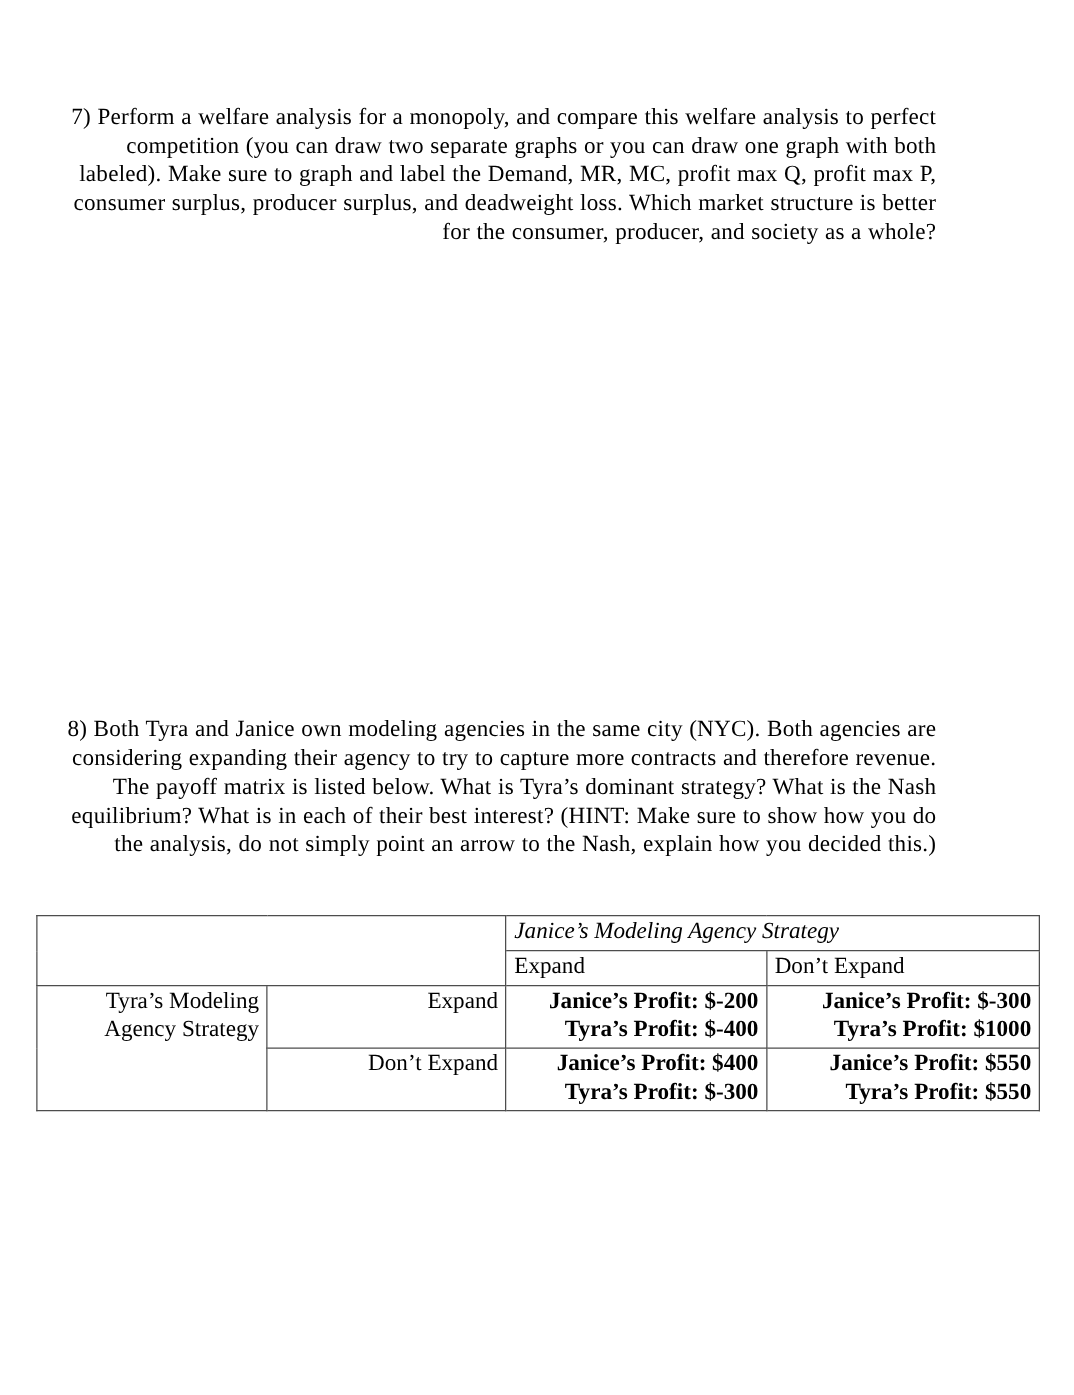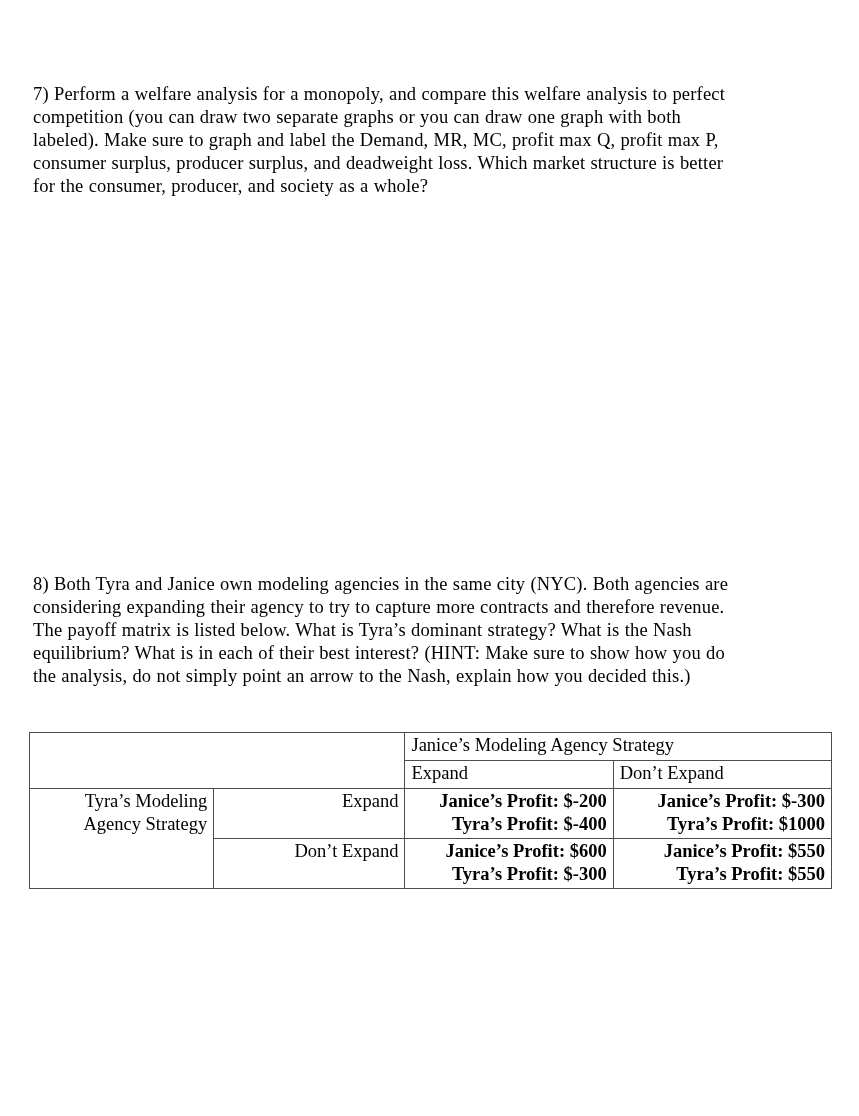--- a/index.html
+++ b/index.html
@@ -24,21 +24,21 @@
     box-sizing: border-box;
   }
 
   
   .question {
     position: absolute;
     left: 33px;
     width: 716px;
     font-size: 18.5px;
     line-height: 23px;
-    text-align: left;
+    text-align: right;
     letter-spacing: 0.01em;
     word-spacing: 0.02em;
   }
   #question-7 { top: 64px; }
   #question-8 { top: 554px; }
 
   
   .answer-space {
     position: absolute;
     left: 33px;
@@ -72,21 +72,21 @@
   .col-a { width: 184px; }
   .col-b { width: 191px; }
   .col-c { width: 208px; }
   .col-d { width: 218px; }
 
   td.blank-corner { }
   td.group-header { }
   td.row-stub { }
   td.payoff-cell { white-space: nowrap; font-weight: bold; }
 
-  .r-head-1 td { height: 24px; }
+  .r-head-1 td { height: 24px; font-style: italic; }
   .r-head-2 td { height: 24px; }
   .r-body td { height: 45px; text-align: right; }
 
   .cell-line { display: block; white-space: nowrap; }
 </style>
 </head>
 <body>
 
 <div class="page">
 
@@ -121,21 +121,21 @@
             <span class="cell-line">Tyra’s Profit:  $-400</span>
           </td>
           <td class="payoff-cell">
             <span class="cell-line">Janice’s Profit:  $-300</span>
             <span class="cell-line">Tyra’s Profit:  $1000</span>
           </td>
         </tr>
         <tr class="r-body">
           <td class="row-stub">Don’t Expand</td>
           <td class="payoff-cell">
-            <span class="cell-line">Janice’s Profit:  $600</span>
+            <span class="cell-line">Janice’s Profit:  $400</span>
             <span class="cell-line">Tyra’s Profit:  $-300</span>
           </td>
           <td class="payoff-cell">
             <span class="cell-line">Janice’s Profit:  $550</span>
             <span class="cell-line">Tyra’s Profit:  $550</span>
           </td>
         </tr>
       </tbody>
     </table>
   </div>

